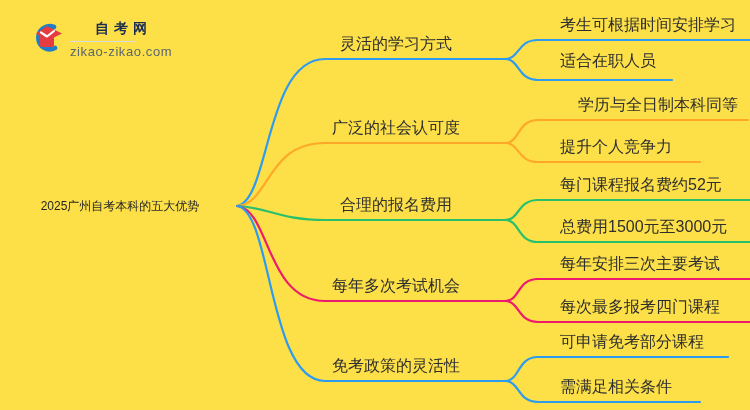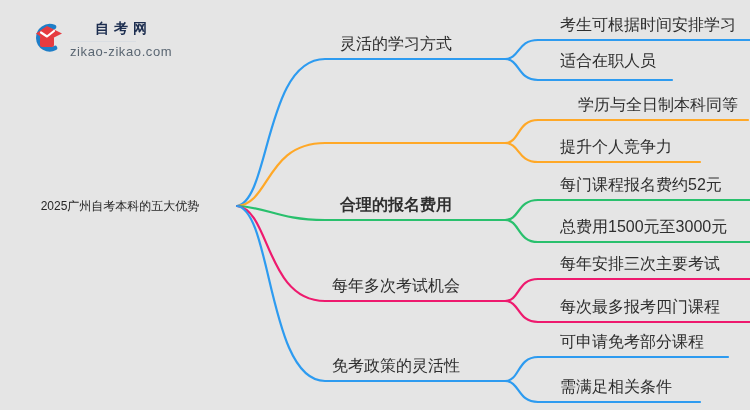--- a/index.html
+++ b/index.html
@@ -1,17 +1,17 @@
 <!DOCTYPE html>
 <html><head>
 <meta charset="utf-8">
 <style>
   html,body{margin:0;padding:0;background:#ffffff;}
   .stage{
-    position:relative;width:750px;height:410px;background:#e5e5e5;overflow:hidden;
+    position:relative;width:750px;height:410px;background:#fde047;overflow:hidden;
     font-family:"Liberation Sans","DejaVu Sans",sans-serif;
   }
   .links{position:absolute;left:0;top:0;width:750px;height:410px;}
   .links path{fill:none;stroke-width:2.2;stroke-linecap:round;stroke-linejoin:round;}
 
   
   .logo{position:absolute;left:30px;top:20px;display:flex;align-items:flex-start;}
   .logo-icon{width:34px;height:30px;margin-top:3px;}
   .logo-text{margin-left:6px;text-align:center;}
   .site-name{font-size:14px;font-weight:bold;letter-spacing:5px;color:#1c2d4f;padding-left:5px;}
@@ -26,21 +26,21 @@
 
   
   .mid{
     position:absolute;left:303px;width:186px;text-align:center;
     font-size:16px;color:#2e2e2e;line-height:22px;white-space:nowrap;
   }
   .leaf{
     position:absolute;left:560px;font-size:16px;color:#2e2e2e;
     line-height:22px;white-space:nowrap;
   }
-  .m1{top:33px;} .m2{top:117px;} .m3{top:194px;font-weight:bold;} .m4{top:275px;} .m5{top:355px;}
+  .m1{top:33px;} .m2{top:117px;} .m3{top:194px;} .m4{top:275px;} .m5{top:355px;}
   .l1a{top:14px;}  .l1b{top:50px;}
   .l2a{top:94px;margin-left:18px;}  .l2b{top:136px;}
   .l3a{top:174px;} .l3b{top:216px;}
   .l4a{top:253px;} .l4b{top:296px;}
   .l5a{top:331px;} .l5b{top:376px;}
 </style>
 </head>
 <body>
 
 <div class="stage">
@@ -78,20 +78,21 @@
     <div class="logo-text">
       <div class="site-name">自考网</div>
       <div class="logo-divider"></div>
       <div class="site-url">zikao-zikao.com</div>
     </div>
   </div>
 
   <div class="root">2025广州自考本科的五大优势</div>
 
   <div class="mid m1">灵活的学习方式</div>
+  <div class="mid m2">广泛的社会认可度</div>
   <div class="mid m3">合理的报名费用</div>
   <div class="mid m4">每年多次考试机会</div>
   <div class="mid m5">免考政策的灵活性</div>
 
   <div class="leaf l1a">考生可根据时间安排学习</div>
   <div class="leaf l1b">适合在职人员</div>
   <div class="leaf l2a">学历与全日制本科同等</div>
   <div class="leaf l2b">提升个人竞争力</div>
   <div class="leaf l3a">每门课程报名费约52元</div>
   <div class="leaf l3b">总费用1500元至3000元</div>

